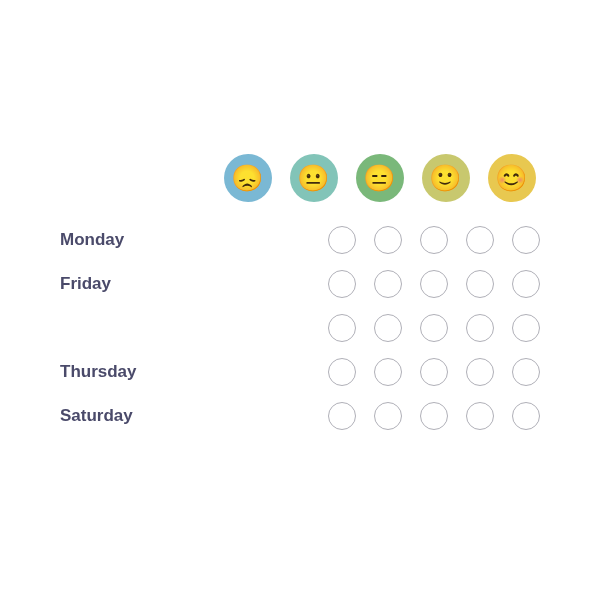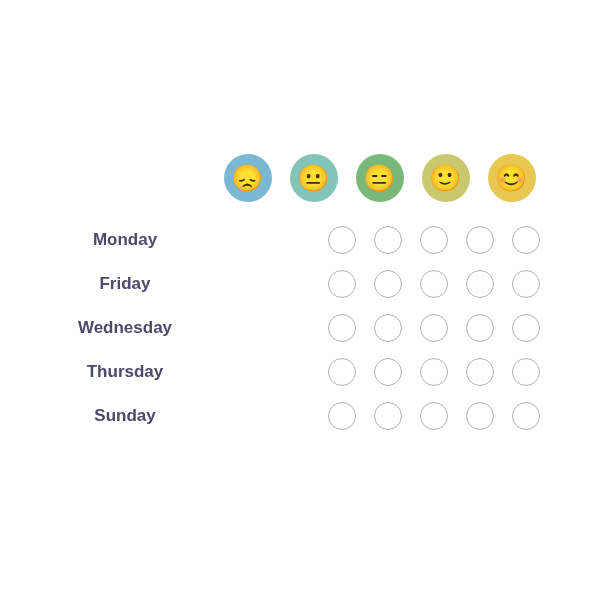--- a/index.html
+++ b/index.html
@@ -45,21 +45,20 @@
       align-items: center;
       margin-bottom: 16px;
     }
 
     .day-label {
       width: 130px;
       font-size: 17px;
       font-weight: 600;
       color: #4a4a6a;
       flex-shrink: 0;
-      text-align: center;
     }
 
     .radio-group {
       display: flex;
       justify-content: flex-end;
       align-items: center;
       flex: 1;
     }
 
     .radio-btn {
@@ -110,42 +109,41 @@
       <div class="day-label">Friday</div>
       <div class="radio-group">
         <input type="radio" name="mood-Tuesday" class="radio-btn" style="">
         <input type="radio" name="mood-Tuesday" class="radio-btn" style="">
         <input type="radio" name="mood-Tuesday" class="radio-btn" style="">
         <input type="radio" name="mood-Tuesday" class="radio-btn" style="">
         <input type="radio" name="mood-Tuesday" class="radio-btn" style="">
       </div>
     </div>
     <div class="grid-row">
-      <div class="day-label">Wednesday</div>
       <div class="radio-group">
         <input type="radio" name="mood-Wednesday" class="radio-btn" style="">
         <input type="radio" name="mood-Wednesday" class="radio-btn" style="">
         <input type="radio" name="mood-Wednesday" class="radio-btn" style="">
         <input type="radio" name="mood-Wednesday" class="radio-btn" style="">
         <input type="radio" name="mood-Wednesday" class="radio-btn" style="">
       </div>
     </div>
     <div class="grid-row">
       <div class="day-label">Thursday</div>
       <div class="radio-group">
         <input type="radio" name="mood-Thursday" class="radio-btn" style="">
         <input type="radio" name="mood-Thursday" class="radio-btn" style="">
         <input type="radio" name="mood-Thursday" class="radio-btn" style="">
         <input type="radio" name="mood-Thursday" class="radio-btn" style="">
         <input type="radio" name="mood-Thursday" class="radio-btn" style="">
       </div>
     </div>
     <div class="grid-row">
-      <div class="day-label">Sunday</div>
+      <div class="day-label">Saturday</div>
       <div class="radio-group">
-        <input type="radio" name="mood-Sunday" class="radio-btn" style="">
-        <input type="radio" name="mood-Sunday" class="radio-btn" style="">
-        <input type="radio" name="mood-Sunday" class="radio-btn" style="">
-        <input type="radio" name="mood-Sunday" class="radio-btn" style="">
-        <input type="radio" name="mood-Sunday" class="radio-btn" style="">
+        <input type="radio" name="mood-Saturday" class="radio-btn" style="">
+        <input type="radio" name="mood-Saturday" class="radio-btn" style="">
+        <input type="radio" name="mood-Saturday" class="radio-btn" style="">
+        <input type="radio" name="mood-Saturday" class="radio-btn" style="">
+        <input type="radio" name="mood-Saturday" class="radio-btn" style="">
       </div>
     </div>
   </div>
 
 </body></html>

